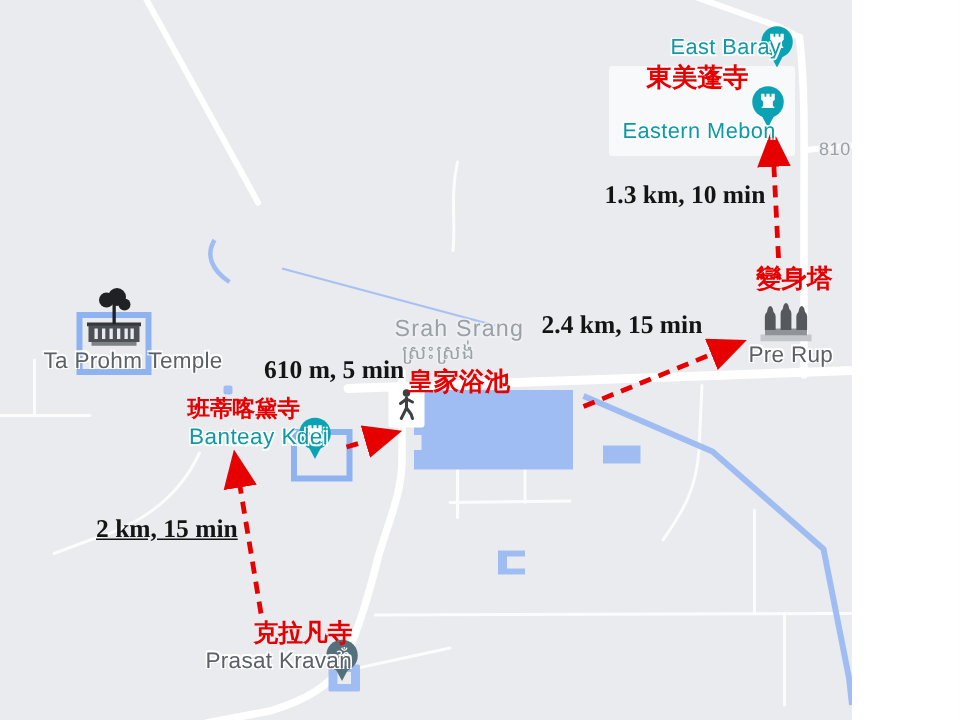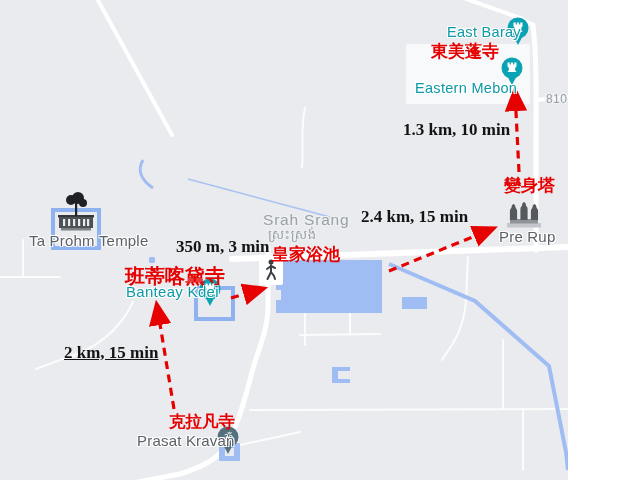--- a/index.html
+++ b/index.html
@@ -155,26 +155,26 @@
 
     <div class="lbl lbl-teal" style="left:447px;top:25px;text-align:center;">East Baray</div>
     <div class="lbl lbl-red" style="left:431px;top:43px;">東美蓬寺</div>
     <div class="lbl lbl-teal" style="left:415px;top:61px;margin-top:20px;">Eastern Mebon</div>
     <div class="lbl lbl-gray-sm" style="left:546px;top:93px;">810</div>
     <div class="lbl lbl-red" style="left:504px;top:177px;text-align:center;">變身塔</div>
     <div class="lbl lbl-dark" style="left:499px;top:229px;">Pre Rup</div>
     <div class="lbl lbl-gray" style="left:263px;top:212px;">Srah Srang</div>
     <div class="lbl lbl-gray" style="left:268px;top:228px;font-size:13px;">ស្រះស្រង់</div>
     <div class="lbl lbl-red" style="left:272px;top:246px;">皇家浴池</div>
-    <div class="lbl lbl-red" style="left:125px;top:266px;font-size:20px;">班蒂喀黛寺</div>
+    <div class="lbl lbl-red" style="left:125px;top:266px;font-size:15px;">班蒂喀黛寺</div>
     <div class="lbl lbl-teal" style="left:126px;top:284px;font-size:15px;">Banteay Kdei</div>
     <div class="lbl lbl-dark" style="left:29px;top:233px;">Ta Prohm Temple</div>
     <div class="lbl lbl-red" style="left:145px;top:413px;font-size:16.5px;margin-left:24px;">克拉凡寺</div>
     <div class="lbl lbl-dark" style="left:137px;top:433px;">Prasat Kravan</div>
 
-    <div class="lbl lbl-black" style="left:176px;top:238px;">350 m, 3 min</div>
+    <div class="lbl lbl-black" style="left:176px;top:238px;">610 m, 5 min</div>
     <div class="lbl lbl-black" style="left:64px;top:344px;text-decoration:underline;">2 km, 15 min</div>
     <div class="lbl lbl-black" style="left:361px;top:208px;">2.4 km, 15 min</div>
     <div class="lbl lbl-black" style="left:403px;top:121px;">1.3 km, 10 min</div>
   </div>
 
   <div id="right-margin"></div>
 </div>
 
 </body></html>

